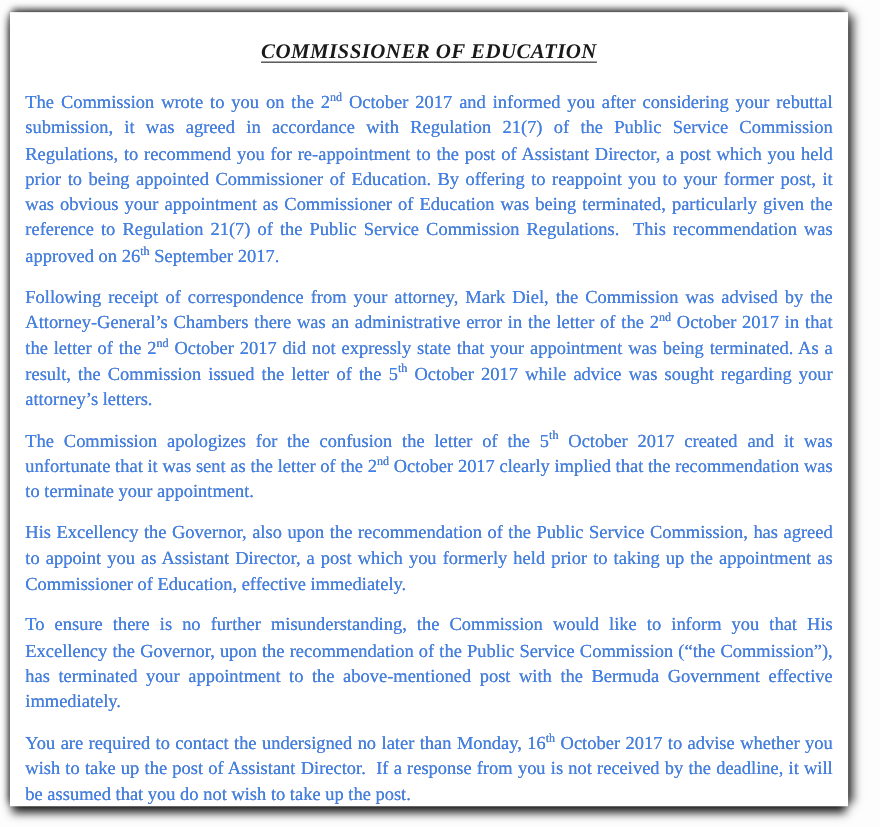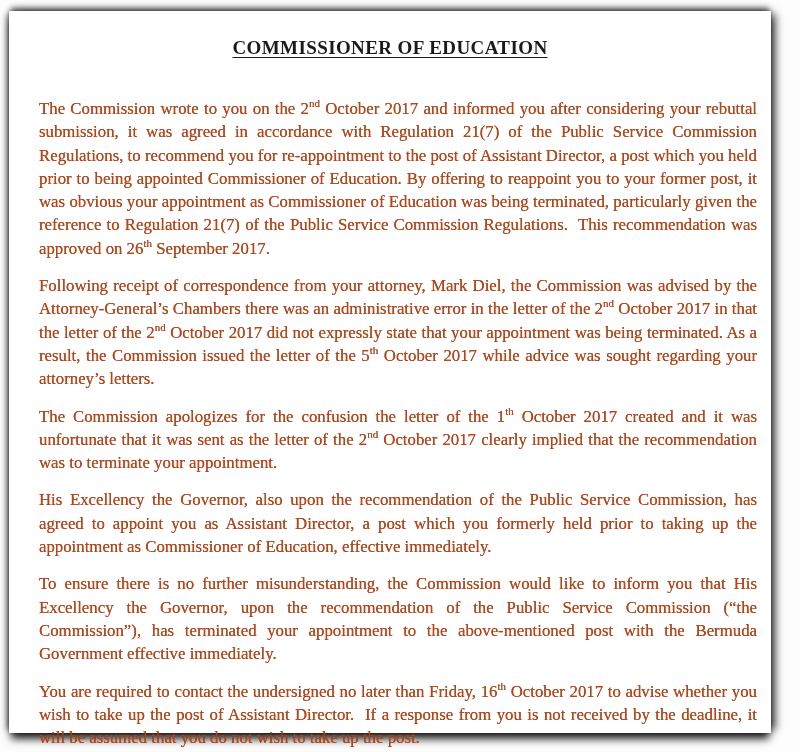--- a/index.html
+++ b/index.html
@@ -25,51 +25,52 @@
     box-sizing: border-box;
     padding: 14px 14px 0 14px;
     box-shadow:
       0 -5px 6px -2px rgba(45,45,45,0.85),
       0 8px 8px -2px rgba(0,0,0,0.85),
       8px 0 8px -3px rgba(0,0,0,0.6),
       -5px 0 6px -3px rgba(70,70,70,0.7),
       0 0 2px 0 rgba(90,90,90,0.5);
   }
   .title {
-    margin: 12px 0 38px 0;
+    margin: 12px 0 22px 0;
     text-align: center;
     font-size: 19px;
     font-weight: bold;
     letter-spacing: 0.4px;
     color: #1a1a1a;
     text-decoration: underline;
     text-underline-offset: 3px;
+    font-style: italic;
   }
   .letter-body p {
-    margin: 0 0 14px 16px;
+    margin: 0 0 14px 0;
     font-size: 16.8px;
     line-height: 23.3px;
     text-align: justify;
-    color: #c2410c;
+    color: #3b82f6;
     text-shadow: 0 0 0.45px rgba(30,30,30,0.65);
   }
   .letter-body sup {
     font-size: 11px;
     line-height: 0;
     vertical-align: super;
   }
 </style>
 </head>
 <body>
 
 <div class="viewport">
   <div class="page">
     <h1 class="title">COMMISSIONER OF EDUCATION</h1>
     <div class="letter-body">
         <p><span>The Commission wrote to you on the 2</span><sup>nd</sup><span> October 2017 and informed you after considering your rebuttal submission, it was agreed in accordance with Regulation 21(7) of the Public Service Commission Regulations, to recommend you for re-appointment to the post of Assistant Director, a post which you held prior to being appointed Commissioner of Education. By offering to reappoint you to your former post, it was obvious your appointment as Commissioner of Education was being terminated, particularly given the reference to Regulation 21(7) of the Public Service Commission Regulations.&nbsp; This recommendation was approved on 26</span><sup>th</sup><span> September 2017.</span></p>
         <p><span>Following receipt of correspondence from your attorney, Mark Diel, the Commission was advised by the Attorney-General’s Chambers there was an administrative error in the letter of the 2</span><sup>nd</sup><span> October 2017 in that the letter of the 2</span><sup>nd</sup><span> October 2017 did not expressly state that your appointment was being terminated. As a result, the Commission issued the letter of the 5</span><sup>th</sup><span> October 2017 while advice was sought regarding your attorney’s letters.</span></p>
-        <p><span>The Commission apologizes for the confusion the letter of the 1</span><sup>th</sup><span> October 2017 created and it was unfortunate that it was sent as the letter of the 2</span><sup>nd</sup><span> October 2017 clearly implied that the recommendation was to terminate your appointment.</span></p>
+        <p><span>The Commission apologizes for the confusion the letter of the 5</span><sup>th</sup><span> October 2017 created and it was unfortunate that it was sent as the letter of the 2</span><sup>nd</sup><span> October 2017 clearly implied that the recommendation was to terminate your appointment.</span></p>
         <p><span>His Excellency the Governor, also upon the recommendation of the Public Service Commission, has agreed to appoint you as Assistant Director, a post which you formerly held prior to taking up the appointment as Commissioner of Education, effective immediately.</span></p>
         <p><span>To ensure there is no further misunderstanding, the Commission would like to inform you that His Excellency the Governor, upon the recommendation of the Public Service Commission (“the Commission”), has terminated your appointment to the above-mentioned post with the Bermuda Government effective immediately.</span></p>
-        <p><span>You are required to contact the undersigned no later than Friday, 16</span><sup>th</sup><span> October 2017 to advise whether you wish to take up the post of Assistant Director.&nbsp; If a response from you is not received by the deadline, it will be assumed that you do not wish to take up the post.</span></p>
+        <p><span>You are required to contact the undersigned no later than Monday, 16</span><sup>th</sup><span> October 2017 to advise whether you wish to take up the post of Assistant Director.&nbsp; If a response from you is not received by the deadline, it will be assumed that you do not wish to take up the post.</span></p>
       </div>
   </div>
 </div>
 
 </body></html>

